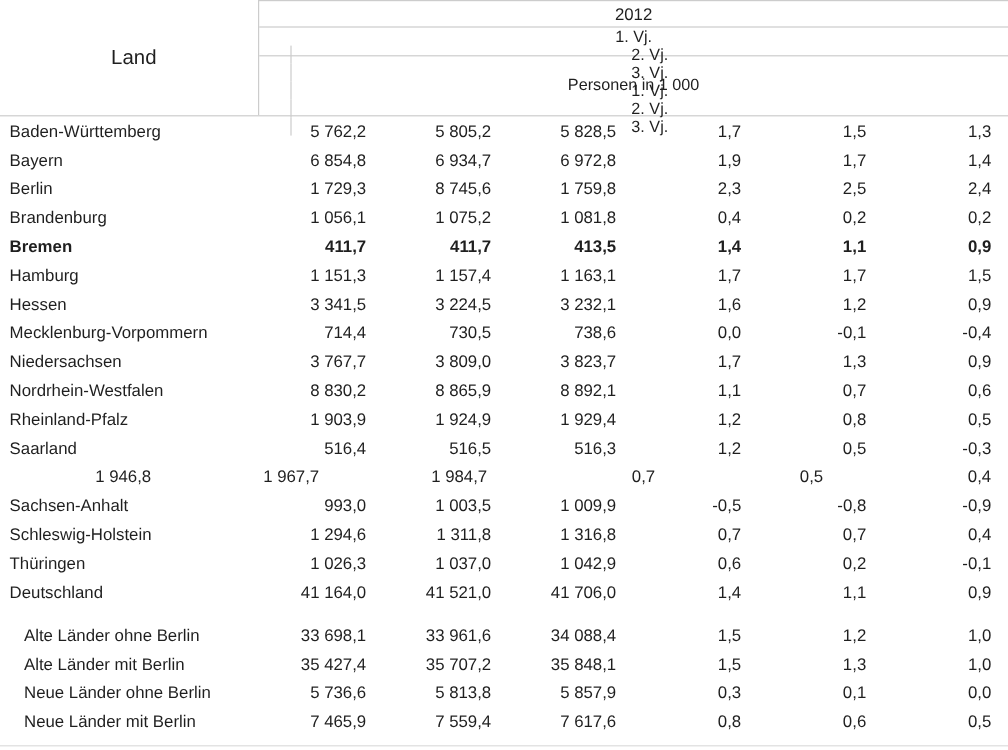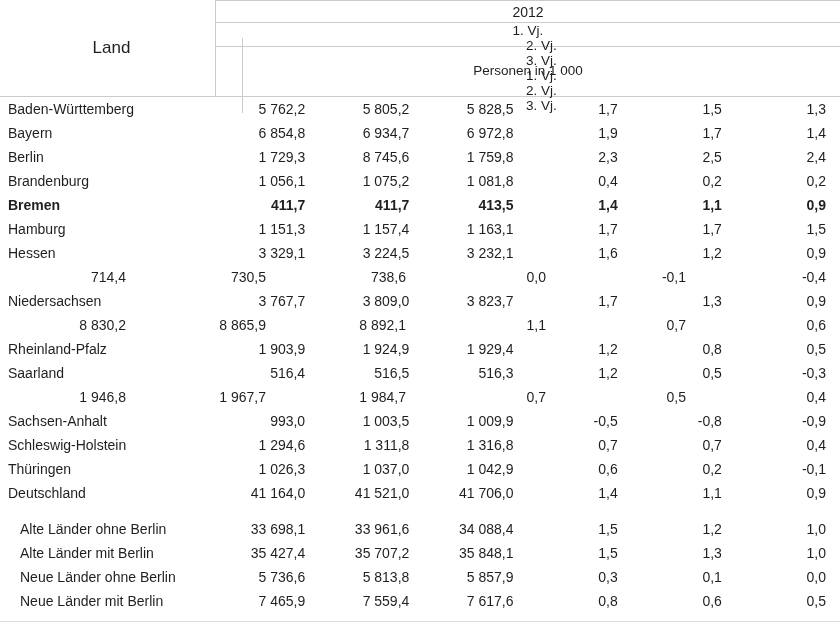--- a/index.html
+++ b/index.html
@@ -128,45 +128,47 @@
         <div class="land">Hamburg</div>
         <div class="val">1 151,3</div>
         <div class="val">1 157,4</div>
         <div class="val">1 163,1</div>
         <div class="val">1,7</div>
         <div class="val">1,7</div>
         <div class="val">1,5</div>
       </div>
       <div class="row">
         <div class="land">Hessen</div>
-        <div class="val">3 329,1</div>
+        <div class="val">3 341,5</div>
         <div class="val">3 224,5</div>
         <div class="val">3 232,1</div>
         <div class="val">1,6</div>
         <div class="val">1,2</div>
         <div class="val">0,9</div>
       </div>
       <div class="row">
+        <div class="land">Mecklenburg-Vorpommern</div>
         <div class="val">714,4</div>
         <div class="val">730,5</div>
         <div class="val">738,6</div>
         <div class="val">0,0</div>
         <div class="val">-0,1</div>
         <div class="val">-0,4</div>
       </div>
       <div class="row">
         <div class="land">Niedersachsen</div>
         <div class="val">3 767,7</div>
         <div class="val">3 809,0</div>
         <div class="val">3 823,7</div>
         <div class="val">1,7</div>
         <div class="val">1,3</div>
         <div class="val">0,9</div>
       </div>
       <div class="row">
+        <div class="land">Nordrhein-Westfalen</div>
         <div class="val">8 830,2</div>
         <div class="val">8 865,9</div>
         <div class="val">8 892,1</div>
         <div class="val">1,1</div>
         <div class="val">0,7</div>
         <div class="val">0,6</div>
       </div>
       <div class="row">
         <div class="land">Rheinland-Pfalz</div>
         <div class="val">1 903,9</div>

